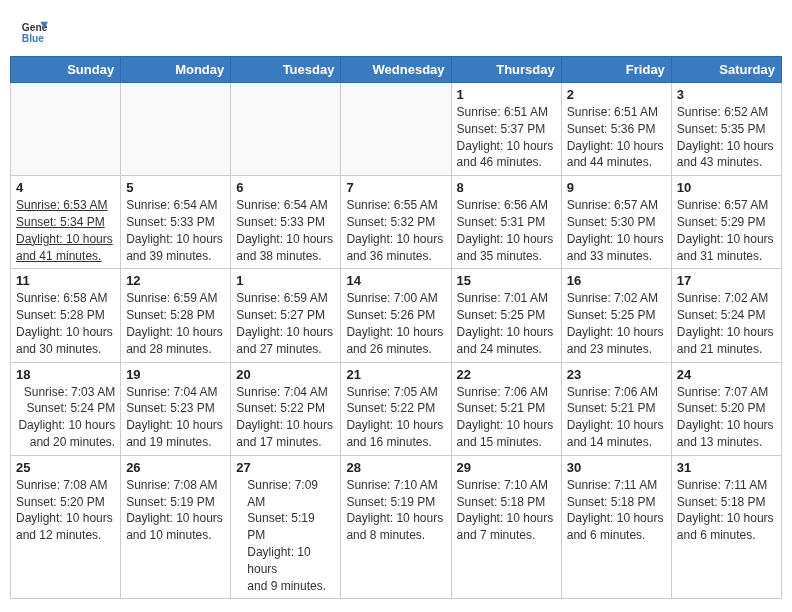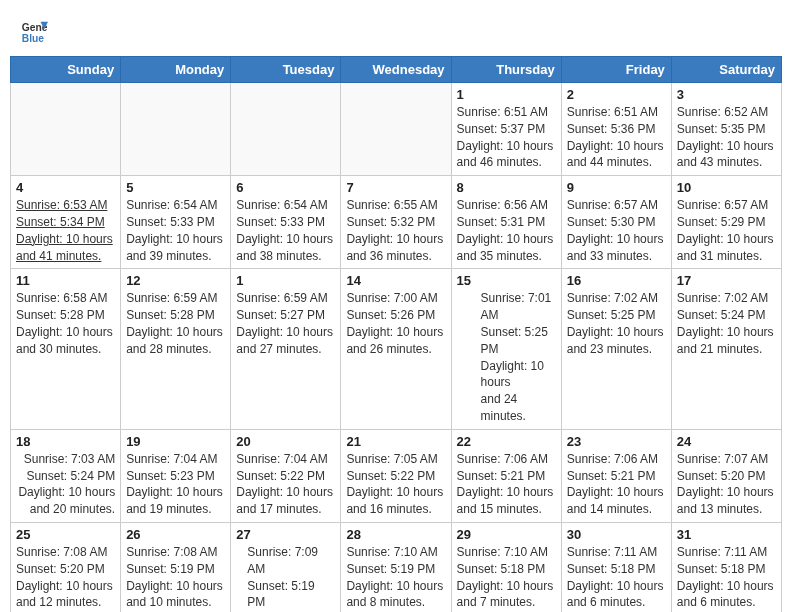--- a/index.html
+++ b/index.html
@@ -211,21 +211,21 @@
         </td>
         <td>
           <div class="day-number">14</div>
           <div class="day-info" style="white-space: pre-line;">Sunrise: 7:00 AM
 Sunset: 5:26 PM
 Daylight: 10 hours
 and 26 minutes.</div>
         </td>
         <td>
           <div class="day-number">15</div>
-          <div class="day-info" style="white-space: pre-line; margin-left: 24px;">Sunrise: 7:01 AM
+          <div class="day-info" style="white-space: pre-line;">Sunrise: 7:01 AM
 Sunset: 5:25 PM
 Daylight: 10 hours
 and 24 minutes.</div>
         </td>
         <td>
           <div class="day-number">16</div>
           <div class="day-info" style="white-space: pre-line;">Sunrise: 7:02 AM
 Sunset: 5:25 PM
 Daylight: 10 hours
 and 23 minutes.</div>

